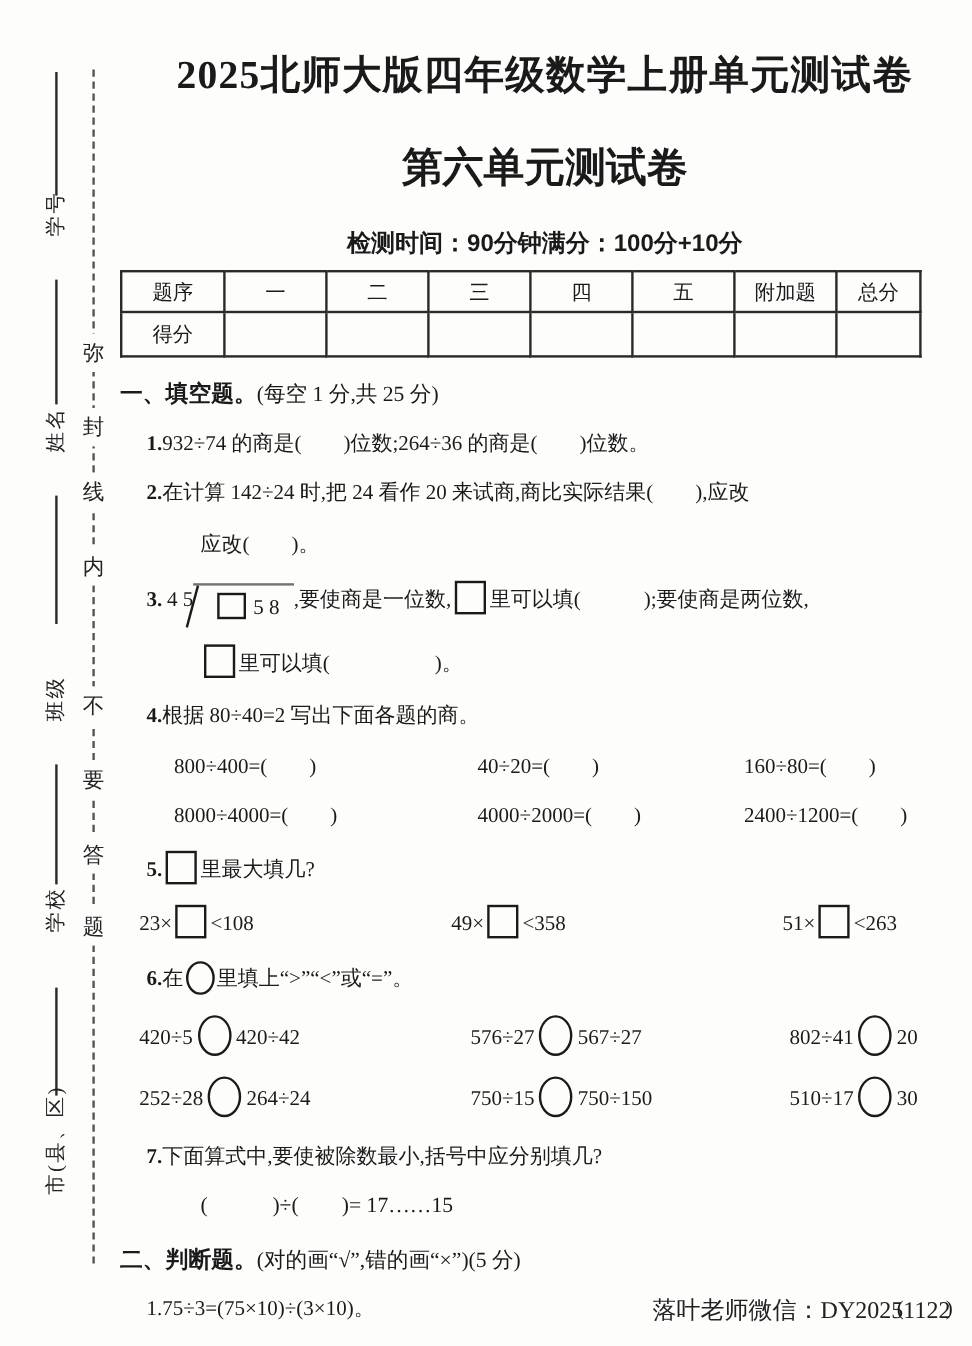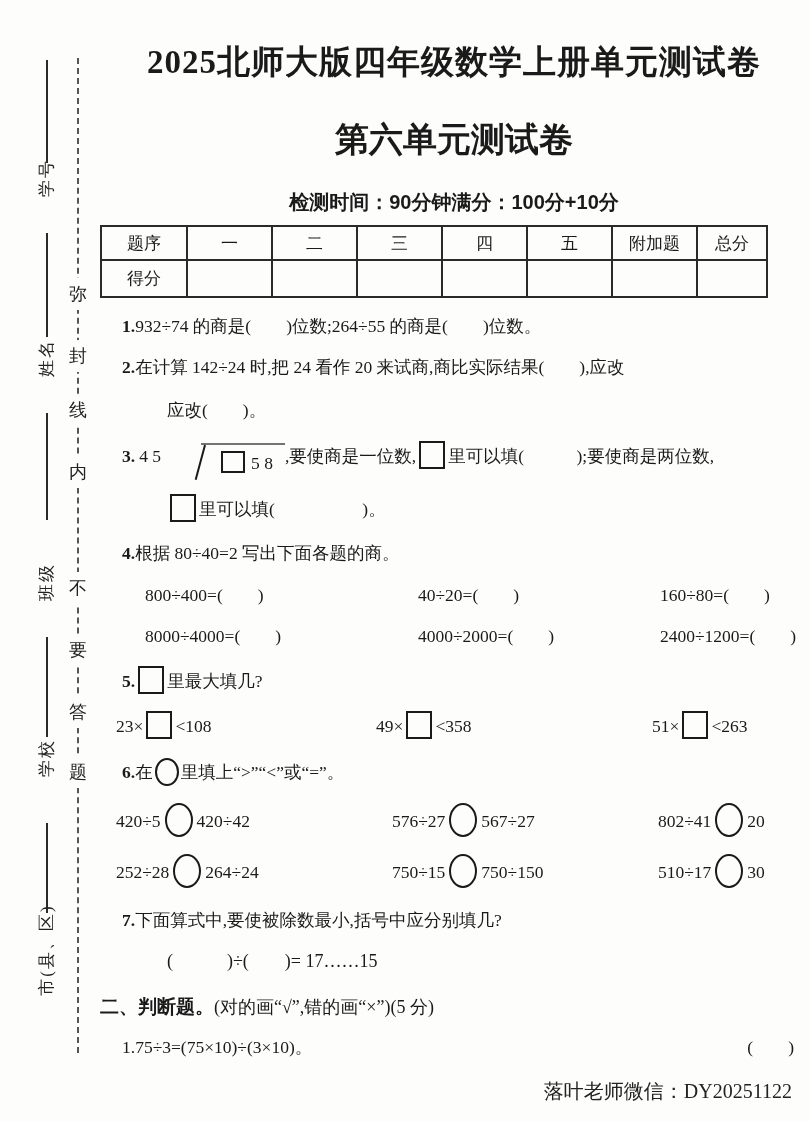--- a/index.html
+++ b/index.html
@@ -45,32 +45,32 @@
   table.score tr.scorerow td { height:37px; }
   
   .sec { margin-top:17px; font-size:19px; }
   .sec .b { font-weight:bold; font-family:"Liberation Sans","DejaVu Sans",sans-serif; }
   .sec .n { font-size:18px; }
   .q { margin-top:15px; padding-left:22px; font-size:17.5px; line-height:26px; }
   .q .qno { font-weight:bold; }
   .cont { padding-left:45px; }
   .row3 { display:grid; margin-top:17px; padding-left:45px; font-size:17.5px;
     white-space:nowrap; }
-  .g4 { grid-template-columns:253px 222px auto;gap:20px; }
+  .g4 { grid-template-columns:253px 222px auto; }
   .g5 { grid-template-columns:260px 276px auto; padding-left:16px; }
   .g6 { grid-template-columns:276px 266px auto; padding-left:16px; }
   
   .bx { display:inline-block; width:26px; height:28px; border:2px solid #1a1a1a;
     vertical-align:-7px; margin:0 3px; }
   .bx-sm { width:24px; height:22px; vertical-align:-4px; margin:0 6px 0 2px; }
   .cr { display:inline-block; width:28px; height:34px; border:2px solid #1a1a1a;
     border-radius:50%; vertical-align:-10px; margin:0 4px; }
   .cr-sm { width:24px; height:28px; vertical-align:-8px; margin:0 2px; }
   
-  .longdiv { display:inline-flex; align-items:flex-start; margin-left:4px;gap:40px; }
+  .longdiv { display:inline-flex; align-items:flex-start; margin-left:4px; }
   .ld-right { position:relative; border-top:2px solid #737373;
     padding:5px 12px 0 18px; }
   .ld-right::before { content:""; position:absolute; left:3px; top:0;
     height:36px; width:2px; background:#1a1a1a;
     transform:rotate(15deg); transform-origin:top center; }
   
   .judge { margin-top:15px; padding-left:22px; font-size:17.5px;
     display:flex; justify-content:space-between; padding-right:14px; }
   .footer { position:absolute; top:1078px; left:100px; width:692px;
     text-align:right; font-size:20px; color:#222; }
@@ -142,23 +142,26 @@
         <td></td>
         <td></td>
         <td></td>
         <td></td>
         <td></td>
         <td></td>
       </tr>
     </tbody>
       </table>
 
+    <div class="sec">
+      <span class="b">一、填空题。</span><span class="n">(每空 1 分,共 25 分)</span>
+    </div>
 
     <div class="q">
-      <span class="qno">1.</span><span>932÷74 的商是(　　)位数;264÷55 的商是(　　)位数。</span>
+      <span class="qno">1.</span><span>932÷74 的商是(　　)位数;264÷36 的商是(　　)位数。</span>
     </div>
 
     <div class="q">
       <div style="margin-top:2px">
         <span class="qno">2.</span><span>在计算 142÷24 时,把 24 看作 20 来试商,商比实际结果(　　),应改</span>
       </div>
       <div class="cont" style="margin-top:17px">应改(　　)。</div>
     </div>
 
     <div class="q" style="margin-top:18px">

